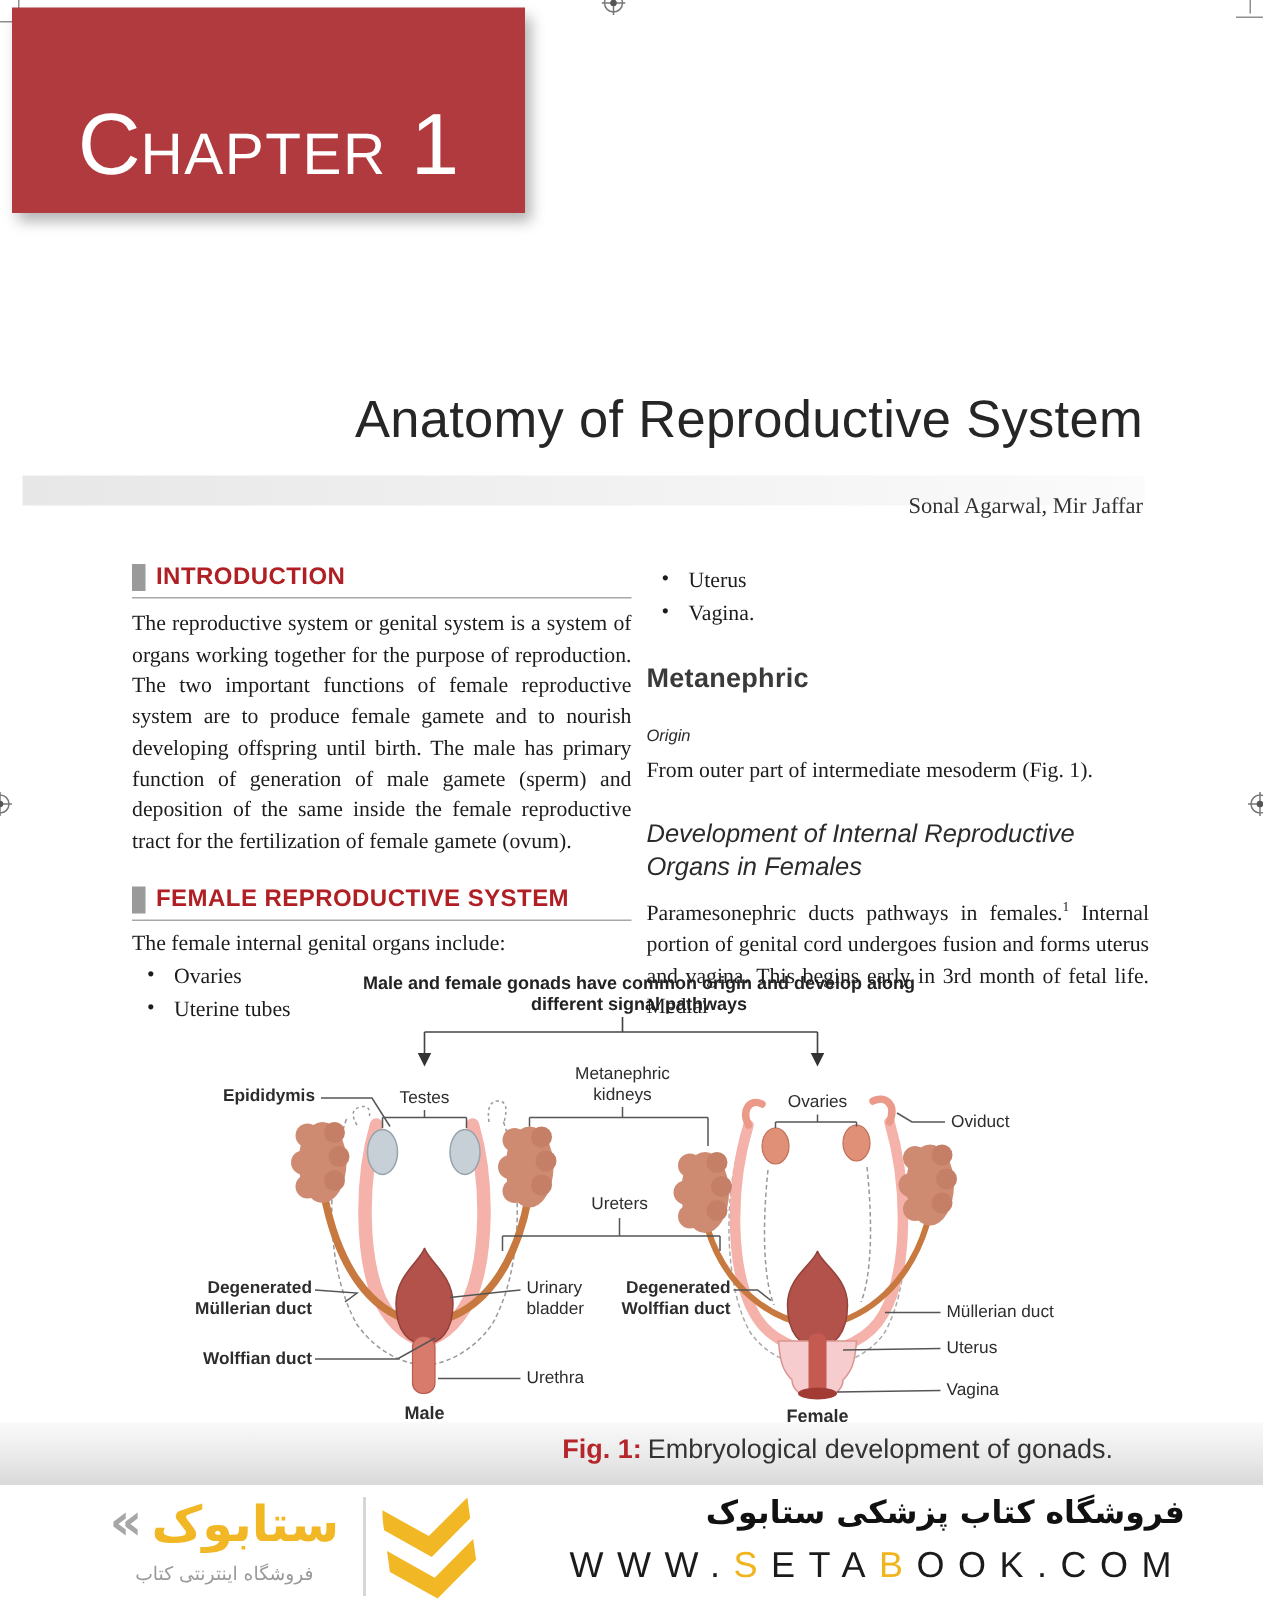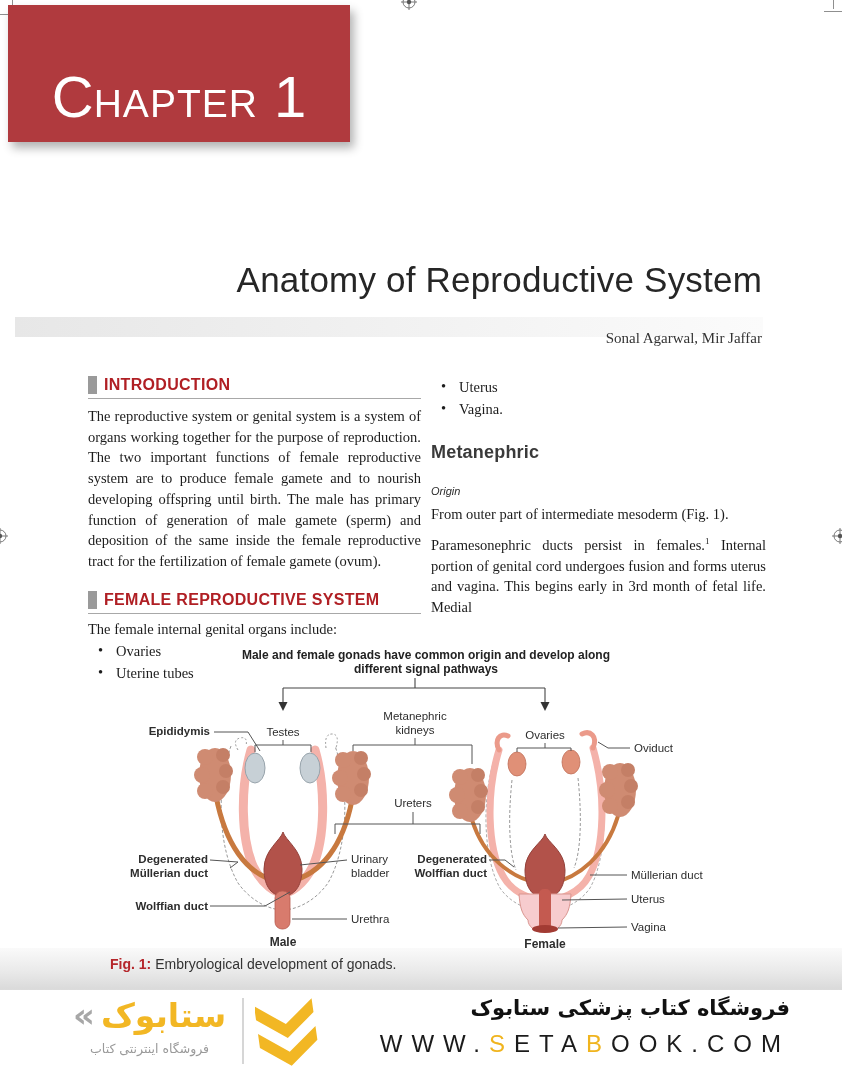--- a/index.html
+++ b/index.html
@@ -85,22 +85,22 @@
   .fig-title {
     position:absolute; left:0; top:0; width:100%; text-align:center;
     font-weight:bold; font-size:12px; color:#222222; line-height:1.18;
   }
   .fig-art { position:absolute; left:0; top:0; }
   .flabel { position:absolute; font-size:11.5px; color:#2d2d2d; line-height:1.18; white-space:nowrap; }
   .flabel.bold { font-weight:bold; font-size:12px; }
   .flabel.center { transform:translateX(-50%); text-align:center; }
   .flabel.right { text-align:right;font-weight:bold; }
   .fig-caption {
-    position:absolute; left:110px; top:956px; width:632px; text-align:left;
-    font-family:"Liberation Sans", sans-serif; font-size:14px; color:#333333; z-index:3;
+    position:absolute; left:110px; top:956px; width:632px; text-align:right;
+    font-family:"Liberation Sans", sans-serif; font-size:18px; color:#333333; z-index:3;
   }
   .fig-caption .cap-label { color:#b5262b; font-weight:bold; margin-right:4px; }
 
   
   .footer-fade {
     position:absolute; left:0; top:948px; width:842px; height:60px; z-index:2;
     background:linear-gradient(to bottom, #fafafa 0%, #e9e9e9 40%, #dadada 68%, #ffffff 100%);
   }
   .footer { position:absolute; left:0; top:990px; width:842px; height:90px; background:#ffffff; z-index:4; }
   .store-block { position:absolute; right:52px; top:6px; text-align:right; }
@@ -188,21 +188,25 @@
     </div>
 
     <div class="col-right">
       <ul class="blist" style="margin-top:-2px;">
         <li>Uterus</li>
         <li>Vagina.</li>
       </ul>
       <div class="h-embryology">Metanephric</div>
       <div class="h-origin">Origin</div>
       <p class="body-par">From outer part of intermediate mesoderm (Fig. 1).</p>
-      <p class="body-par" style="margin-top:10px;"><span>Paramesonephric ducts persist in females.</span><sup>1</sup><span> Internal portion of genital cord undergoes fusion and forms uterus and vagina. This begins early in 3rd month of fetal life. Medial</span></p>
+      <div class="h-develop">
+        <div>Development of Internal Reproductive</div>
+        <div>Organs in Females</div>
+      </div>
+      <p class="body-par" style="margin-top:10px;"><span>Paramesonephric ducts pathways in females.</span><sup>1</sup><span> Internal portion of genital cord undergoes fusion and forms uterus and vagina. This begins early in 3rd month of fetal life. Medial</span></p>
     </div>
   </div>
 
   <div class="figure">
     <div class="fig-title">
       <div>Male and female gonads have common origin and develop along</div>
       <div>different signal pathways</div>
     </div>
 
     <svg class="fig-art" width="632" height="310" viewBox="0 0 632 310">

